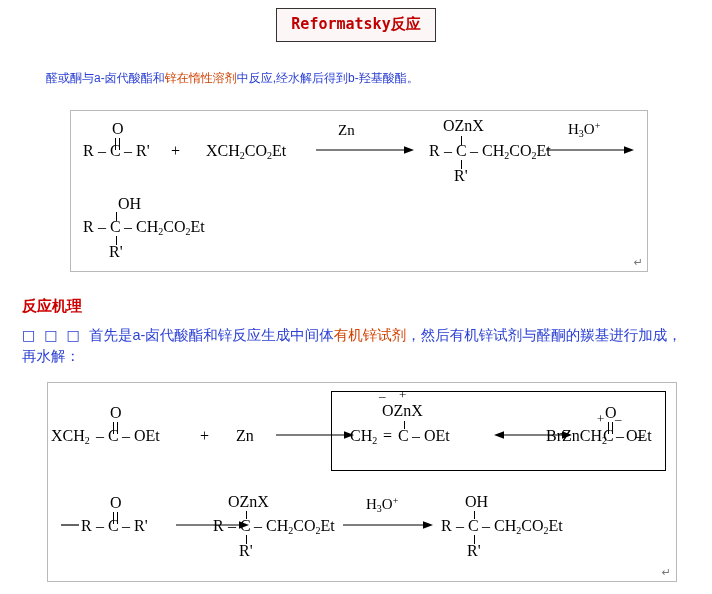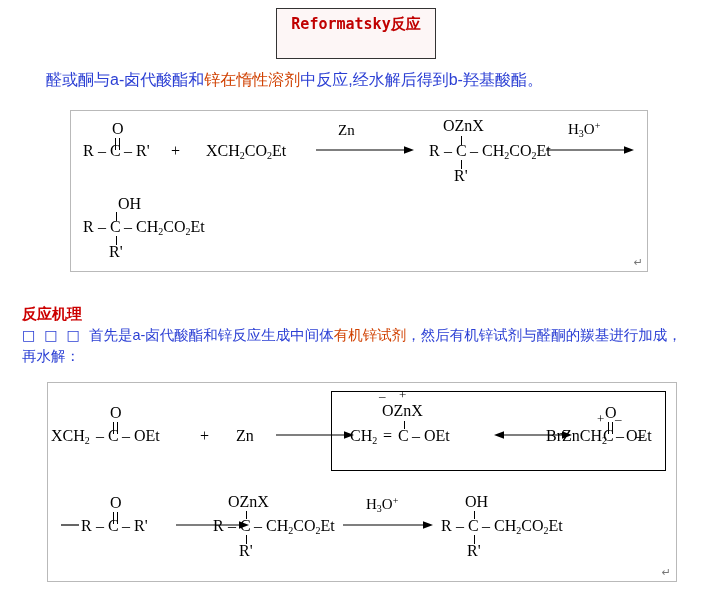--- a/index.html
+++ b/index.html
@@ -22,29 +22,29 @@
     display: flex;
     justify-content: center;
   }
   .title-box {
     border: 1px solid #333;
     background: #fdf6f6;
     color: #c00000;
     font-family: "DejaVu Sans Mono", monospace;
     font-weight: bold;
     font-size: 15px;
-    padding: 6px 14px 24px 14px;
+    padding: 6px 14px 7px 14px;
     letter-spacing: 0px;
   }
   .intro {
     position: absolute;
     left: 46px;
     top: 70px;
     font-family: "Liberation Sans", sans-serif;
-    font-size: 16px;
+    font-size: 12px;
     color: #2b3fd4;
     white-space: nowrap;
     text-align: center;
   }
   .intro .hl { color: #d04000; }
   .scheme-box-1 {
     position: absolute;
     left: 70px;
     top: 110px;
     width: 576px;
@@ -62,21 +62,20 @@
     background: #fff;
   }
   .sect-title {
     position: absolute;
     left: 22px;
     top: 297px;
     font-family: "Liberation Sans", sans-serif;
     font-weight: bold;
     font-size: 15px;
     color: #cc0000;
-    margin-top: 8px;
   }
   .mech-text {
     position: absolute;
     left: 22px;
     top: 325px;
     width: 660px;
     font-family: "Liberation Sans", sans-serif;
     font-size: 14.5px;
     color: #2b3fd4;
     line-height: 21px;

